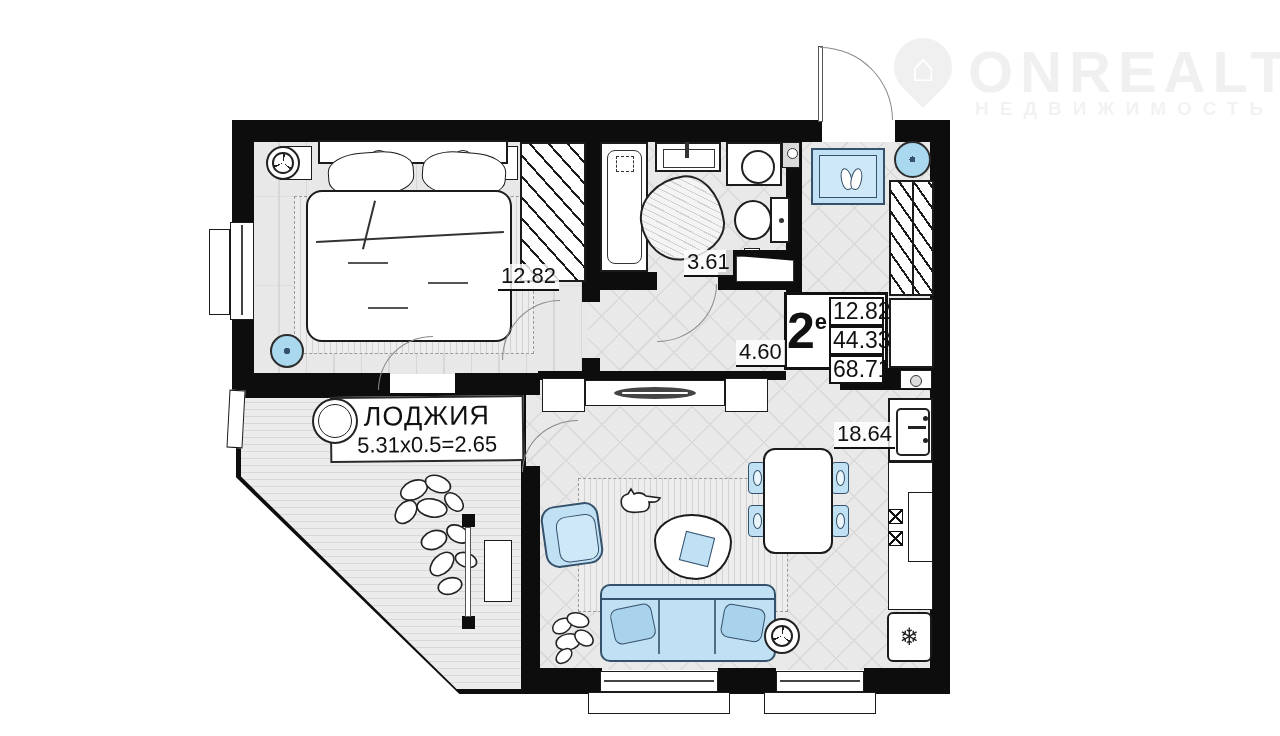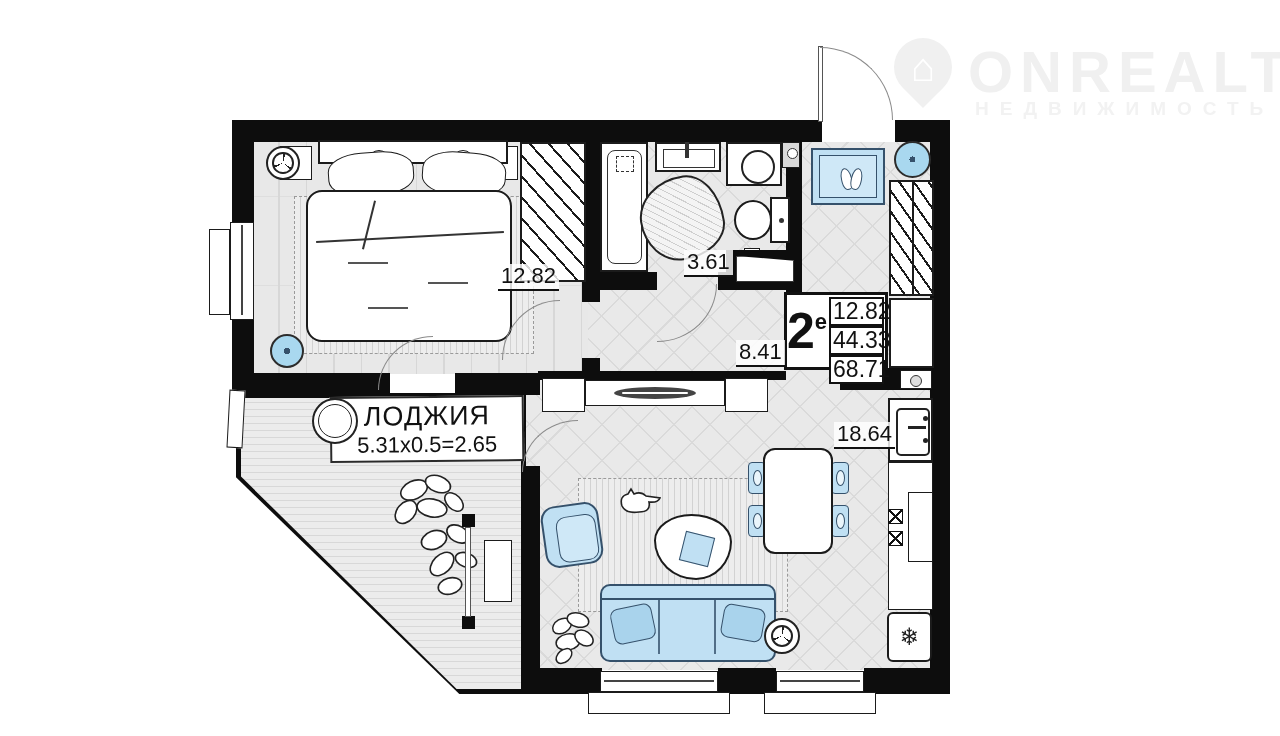--- a/index.html
+++ b/index.html
@@ -300,16 +300,16 @@
       <ellipse cx="74" cy="118" rx="12" ry="8" transform="rotate(-15 74 118)"></ellipse>
     </g>
   </svg>
   <div class="abs furn thin" style="left:484px;top:540px;width:28px;height:62px;"></div>
   <div class="abs wall" style="left:462px;top:514px;width:13px;height:13px;"></div>
   <div class="abs wall" style="left:462px;top:616px;width:13px;height:13px;"></div>
   <div class="abs leaf" style="left:465px;top:527px;width:6px;height:90px;"></div>
 
   <div class="abs area-label" style="left:498px;top:264px;">12.82</div>
   <div class="abs area-label" style="left:684px;top:250px;">3.61</div>
-  <div class="abs area-label" style="left:736px;top:340px;">8.41</div>
+  <div class="abs area-label" style="left:736px;top:340px;">4.60</div>
   <div class="abs area-label" style="left:834px;top:422px;">18.64</div>
 
 </div>
 
 </body></html>

